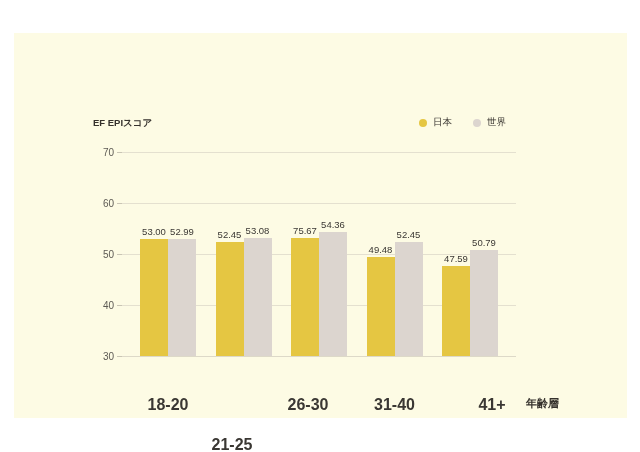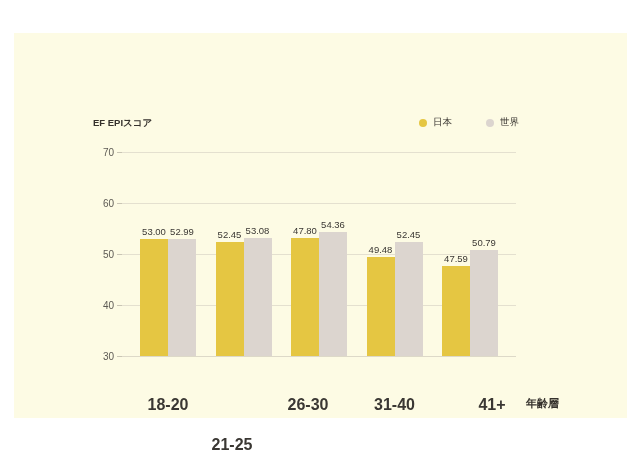--- a/index.html
+++ b/index.html
@@ -53,21 +53,21 @@
     color: #35312c;
     white-space: nowrap;
   }
 
   #legend {
     position: absolute;
     left: 405px;
     top: 83px;
     display: flex;
     align-items: center;
-    gap: 34px;
+    gap: 21px;
     font-size: 9.5px;
     color: #35312c;
   }
   .legend-item {
     display: flex;
     align-items: center;
     gap: 6px;
     white-space: nowrap;
   }
   .legend-dot {
@@ -191,21 +191,21 @@
         <div class="value-label" style="left: 124px; width: 32px; top: 192.7px;">53.00</div>
         <div class="bar world" style="left: 154px; width: 28px; top: 205.751px; height: 117.249px; bottom: auto; background: rgb(220, 213, 207);"></div>
         <div class="value-label" style="left: 152px; width: 32px; top: 192.751px;">52.99</div>
         <div class="cat-label" style="left: 118px; width: 72px;">18-20</div>
         <div class="bar japan" style="left: 201.5px; width: 28px; top: 208.505px; height: 114.495px; bottom: auto; background: rgb(229, 198, 66);"></div>
         <div class="value-label" style="left: 199.5px; width: 32px; top: 195.505px;">52.45</div>
         <div class="bar world" style="left: 229.5px; width: 28px; top: 205.292px; height: 117.708px; bottom: auto; background: rgb(220, 213, 207);"></div>
         <div class="value-label" style="left: 227.5px; width: 32px; top: 192.292px;">53.08</div>
         <div class="cat-label" style="left: 182px; width: 72px; margin-top: 40px;">21-25</div>
         <div class="bar japan" style="left: 277px; width: 28px; top: 204.578px; height: 118.422px; bottom: auto; background: rgb(229, 198, 66);"></div>
-        <div class="value-label" style="left: 275px; width: 32px; top: 191.578px;">47.80</div>
+        <div class="value-label" style="left: 275px; width: 32px; top: 191.578px;">75.67</div>
         <div class="bar world" style="left: 305px; width: 28px; top: 198.764px; height: 124.236px; bottom: auto; background: rgb(220, 213, 207);"></div>
         <div class="value-label" style="left: 303px; width: 32px; top: 185.764px;">54.36</div>
         <div class="cat-label" style="left: 258px; width: 72px;">26-30</div>
         <div class="bar japan" style="left: 352.5px; width: 28px; top: 223.652px; height: 99.348px; bottom: auto; background: rgb(229, 198, 66);"></div>
         <div class="value-label" style="left: 350.5px; width: 32px; top: 210.652px;">49.48</div>
         <div class="bar world" style="left: 380.5px; width: 28px; top: 208.505px; height: 114.495px; bottom: auto; background: rgb(220, 213, 207);"></div>
         <div class="value-label" style="left: 378.5px; width: 32px; top: 195.505px;">52.45</div>
         <div class="cat-label" style="left: 344.5px; width: 72px;">31-40</div>
         <div class="bar japan" style="left: 428px; width: 28px; top: 233.291px; height: 89.709px; bottom: auto; background: rgb(229, 198, 66);"></div>
         <div class="value-label" style="left: 426px; width: 32px; top: 220.291px;">47.59</div>

